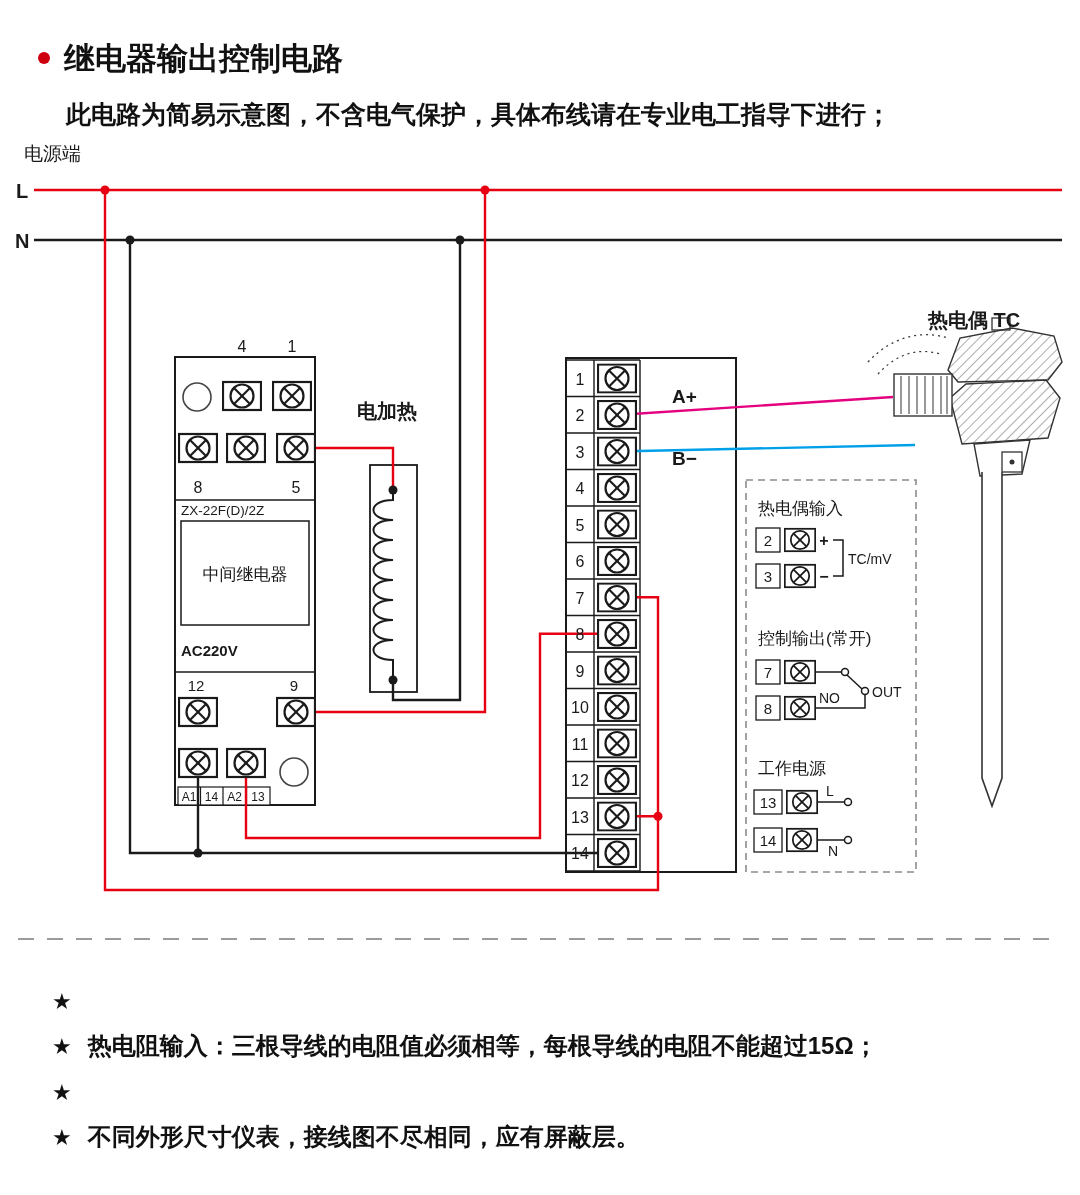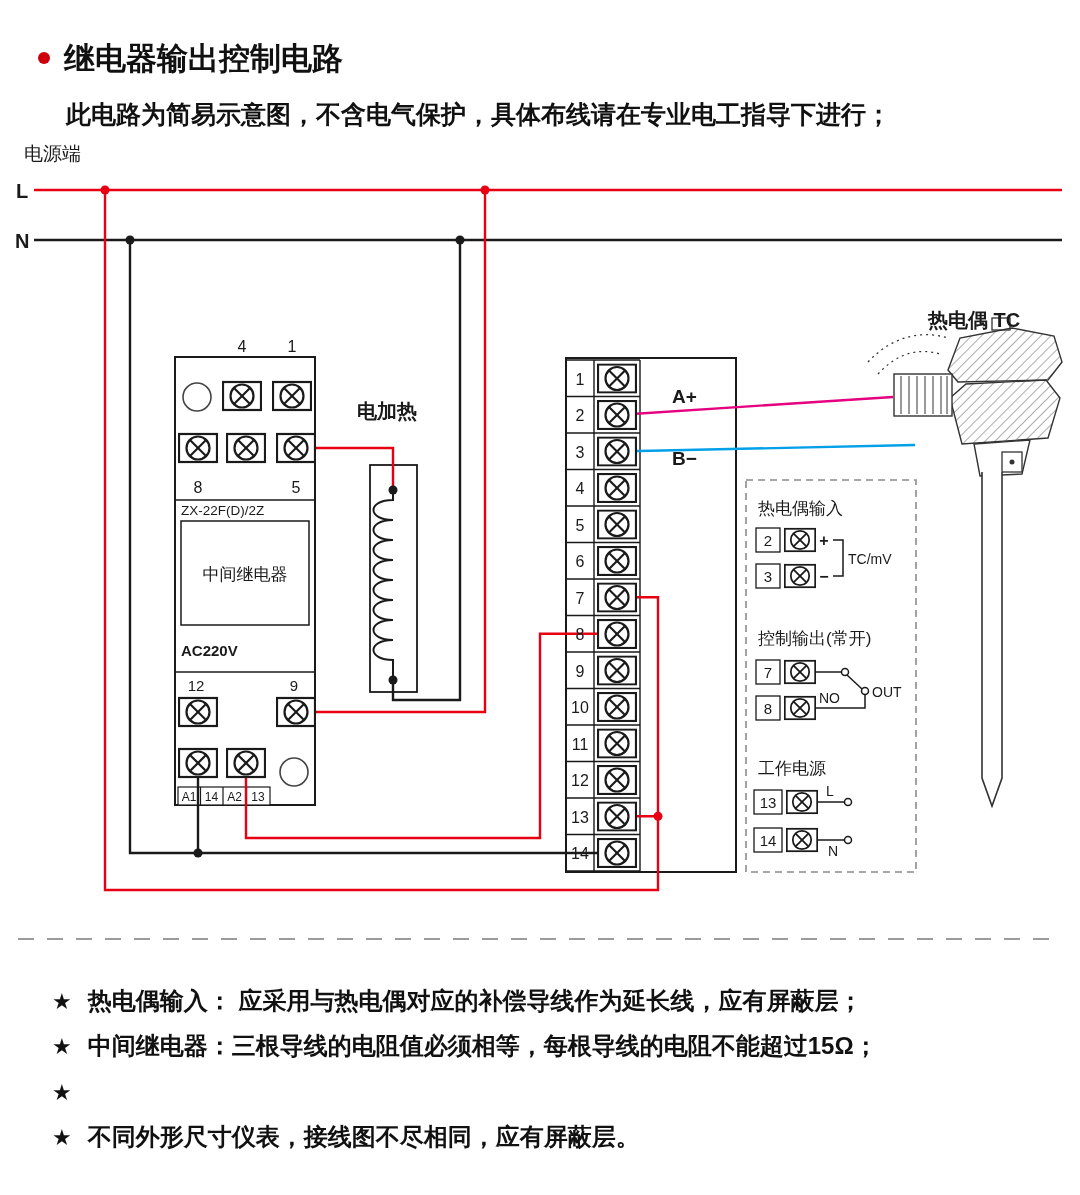--- a/index.html
+++ b/index.html
@@ -222,25 +222,24 @@
 
       <text x="928" y="327" font-size="20" font-weight="bold">热电偶 TC</text>
     </g>
   </svg>
 
   <div class="separator"></div>
 
   <ul class="notes">
     <li>
       <span class="star">★</span>
-      <span class="note-text">热电偶输入： 应采用与热电偶对应的补偿导线作为延长线，应有屏蔽层；</span>
-    </li>
-    <li>
-      <span class="star">★</span>
-      <span class="note-text">中间继电器：三根导线的电阻值必须相等，每根导线的电阻不能超过15Ω；</span>
+    </li>
+    <li>
+      <span class="star">★</span>
+      <span class="note-text">热电阻输入：三根导线的电阻值必须相等，每根导线的电阻不能超过15Ω；</span>
     </li>
     <li>
       <span class="star">★</span>
     </li>
     <li>
       <span class="star">★</span>
       <span class="note-text">不同外形尺寸仪表，接线图不尽相同，应有屏蔽层。</span>
     </li>
   </ul>
 

